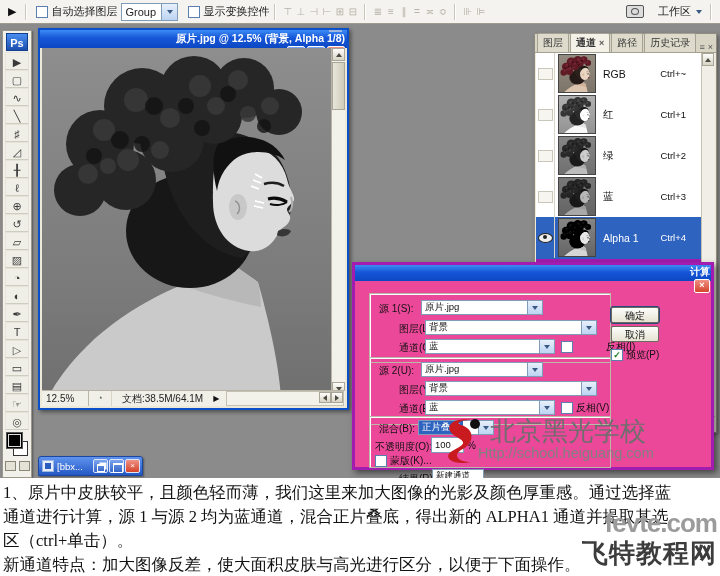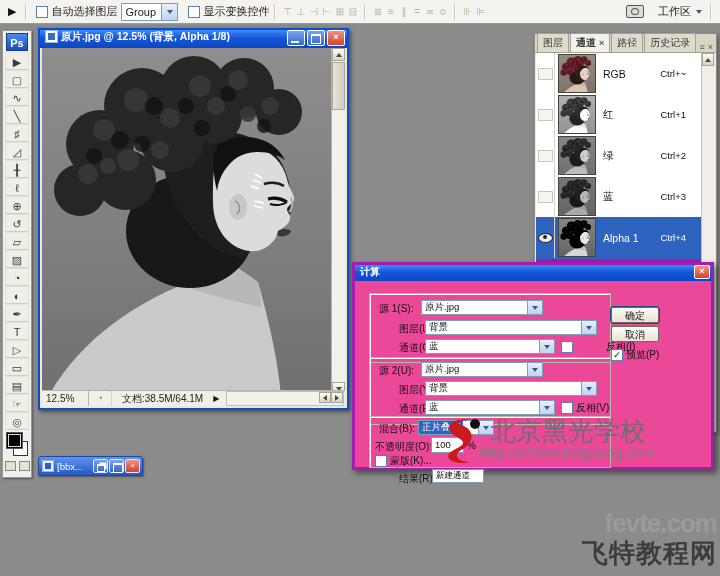--- a/index.html
+++ b/index.html
@@ -29,22 +29,22 @@
   .tool-cell{width:24px;height:18px;margin:0 auto;text-align:center;line-height:18px;font-size:11px;color:#3a3a3a;
     border:1px solid #e6e4da;border-bottom-color:#cfccc0;box-sizing:border-box;background:#efeee7;}
   .swatches{position:relative;width:24px;height:26px;margin:2px auto 0;}
   .sw-bg{position:absolute;left:8px;top:9px;width:13px;height:13px;background:#fff;border:1px solid #333;}
   .sw-fg{position:absolute;left:1px;top:0;width:15px;height:15px;background:#000;border:1px solid #555;outline:1px solid #ddd;outline-offset:-3px;}
   .mini-row{display:flex;justify-content:center;gap:3px;margin-top:3px;}
   .mini-btn{width:9px;height:8px;border:1px solid #8a8678;background:#e4e2d6;}
   
   .doc-window{left:38px;top:28px;width:311px;height:382px;background:#ece9d8;
     border:2px solid #0b50c8;box-shadow:2px 2px 4px rgba(0,0,0,.45);box-sizing:border-box;}
-  .titlebar{height:18px;background:linear-gradient(#3c8bf5,#1556d8 45%,#0c47c2);display:flex;align-items:flex-start;
-    color:#fff;font-size:10.5px;font-weight:bold;padding:0 2px;}
+  .titlebar{height:18px;background:linear-gradient(#3c8bf5,#1556d8 45%,#0c47c2);display:flex;align-items:flex-end;
+    color:#fff;font-size:10.5px;font-weight:bold;padding:0 2px;flex-direction:column;}
   .tb-icon{width:11px;height:11px;background:#fff;border:1px solid #9db7e0;margin:0 3px;position:relative;}
   .tb-icon::after{content:"";position:absolute;inset:2px;background:#3c6ebf;}
   .tb-btns{margin-left:auto;display:flex;gap:2px;}
   .tb-btn{width:16px;height:14px;border:1px solid #fff;border-radius:2px;background:linear-gradient(#7aa4ef,#3766c8);
     color:#fff;font-size:9px;line-height:13px;text-align:center;position:relative;}
   .tb-btn.close{background:linear-gradient(#f09186,#d4442a);}
   .glyph-min::after{content:"";position:absolute;left:3px;bottom:2px;width:8px;height:2px;background:#fff;}
   .glyph-max::after{content:"";position:absolute;left:3px;top:3px;width:8px;height:7px;border:1px solid #fff;border-top-width:2px;}
   .glyph-restore::after{content:"";position:absolute;left:3px;top:4px;width:6px;height:5px;border:1px solid #fff;border-top-width:2px;box-shadow:2px -2px 0 -0.5px #fff;}
   .photo-area{position:absolute;left:2px;top:18px;width:292px;height:347px;overflow:hidden;background:#87All;}
@@ -526,19 +526,25 @@
 
   <div class="abs wm-heiguang">
     <svg width="46" height="48" viewBox="0 0 46 48" style="position:absolute;left:6px;top:2px;">
       <path d="M34,4 C14,0 4,12 17,20 C28,26 28,28 16,34 C3,40 13,50 33,46 C21,46 14,40 23,34 C37,27 37,13 23,9 C17,7 22,4 34,4 Z" fill="#c81a1f"></path>
       <circle cx="37" cy="8" r="5" fill="#111"></circle>
     </svg>
     <span class="wm-hg-name">北京黑光学校</span>
     <span class="wm-hg-url">Http://school.heiguang.com</span>
   </div>
 
+  <div class="abs caption">
+    <div>1、原片中皮肤较平，且颜色轻而薄，我们这里来加大图像的光影及颜色厚重感。通过选择蓝</div>
+    <div>通道进行计算，源 1 与源 2 均为蓝通道，混合正片叠底，得出新的 ALPHA1 通道并提取其选</div>
+    <div>区（ctrl+单击）。</div>
+    <div>新通道特点：加大图像反差，使大面积皮肤与高光进行区分，以便于下面操作。</div>
+  </div>
 
   <div class="abs wm-fevte">
     <div class="wm-fv-1">fevte.com</div>
     <div class="wm-fv-2">飞特教程网</div>
   </div>
 
 </div>
 
 </body></html>

